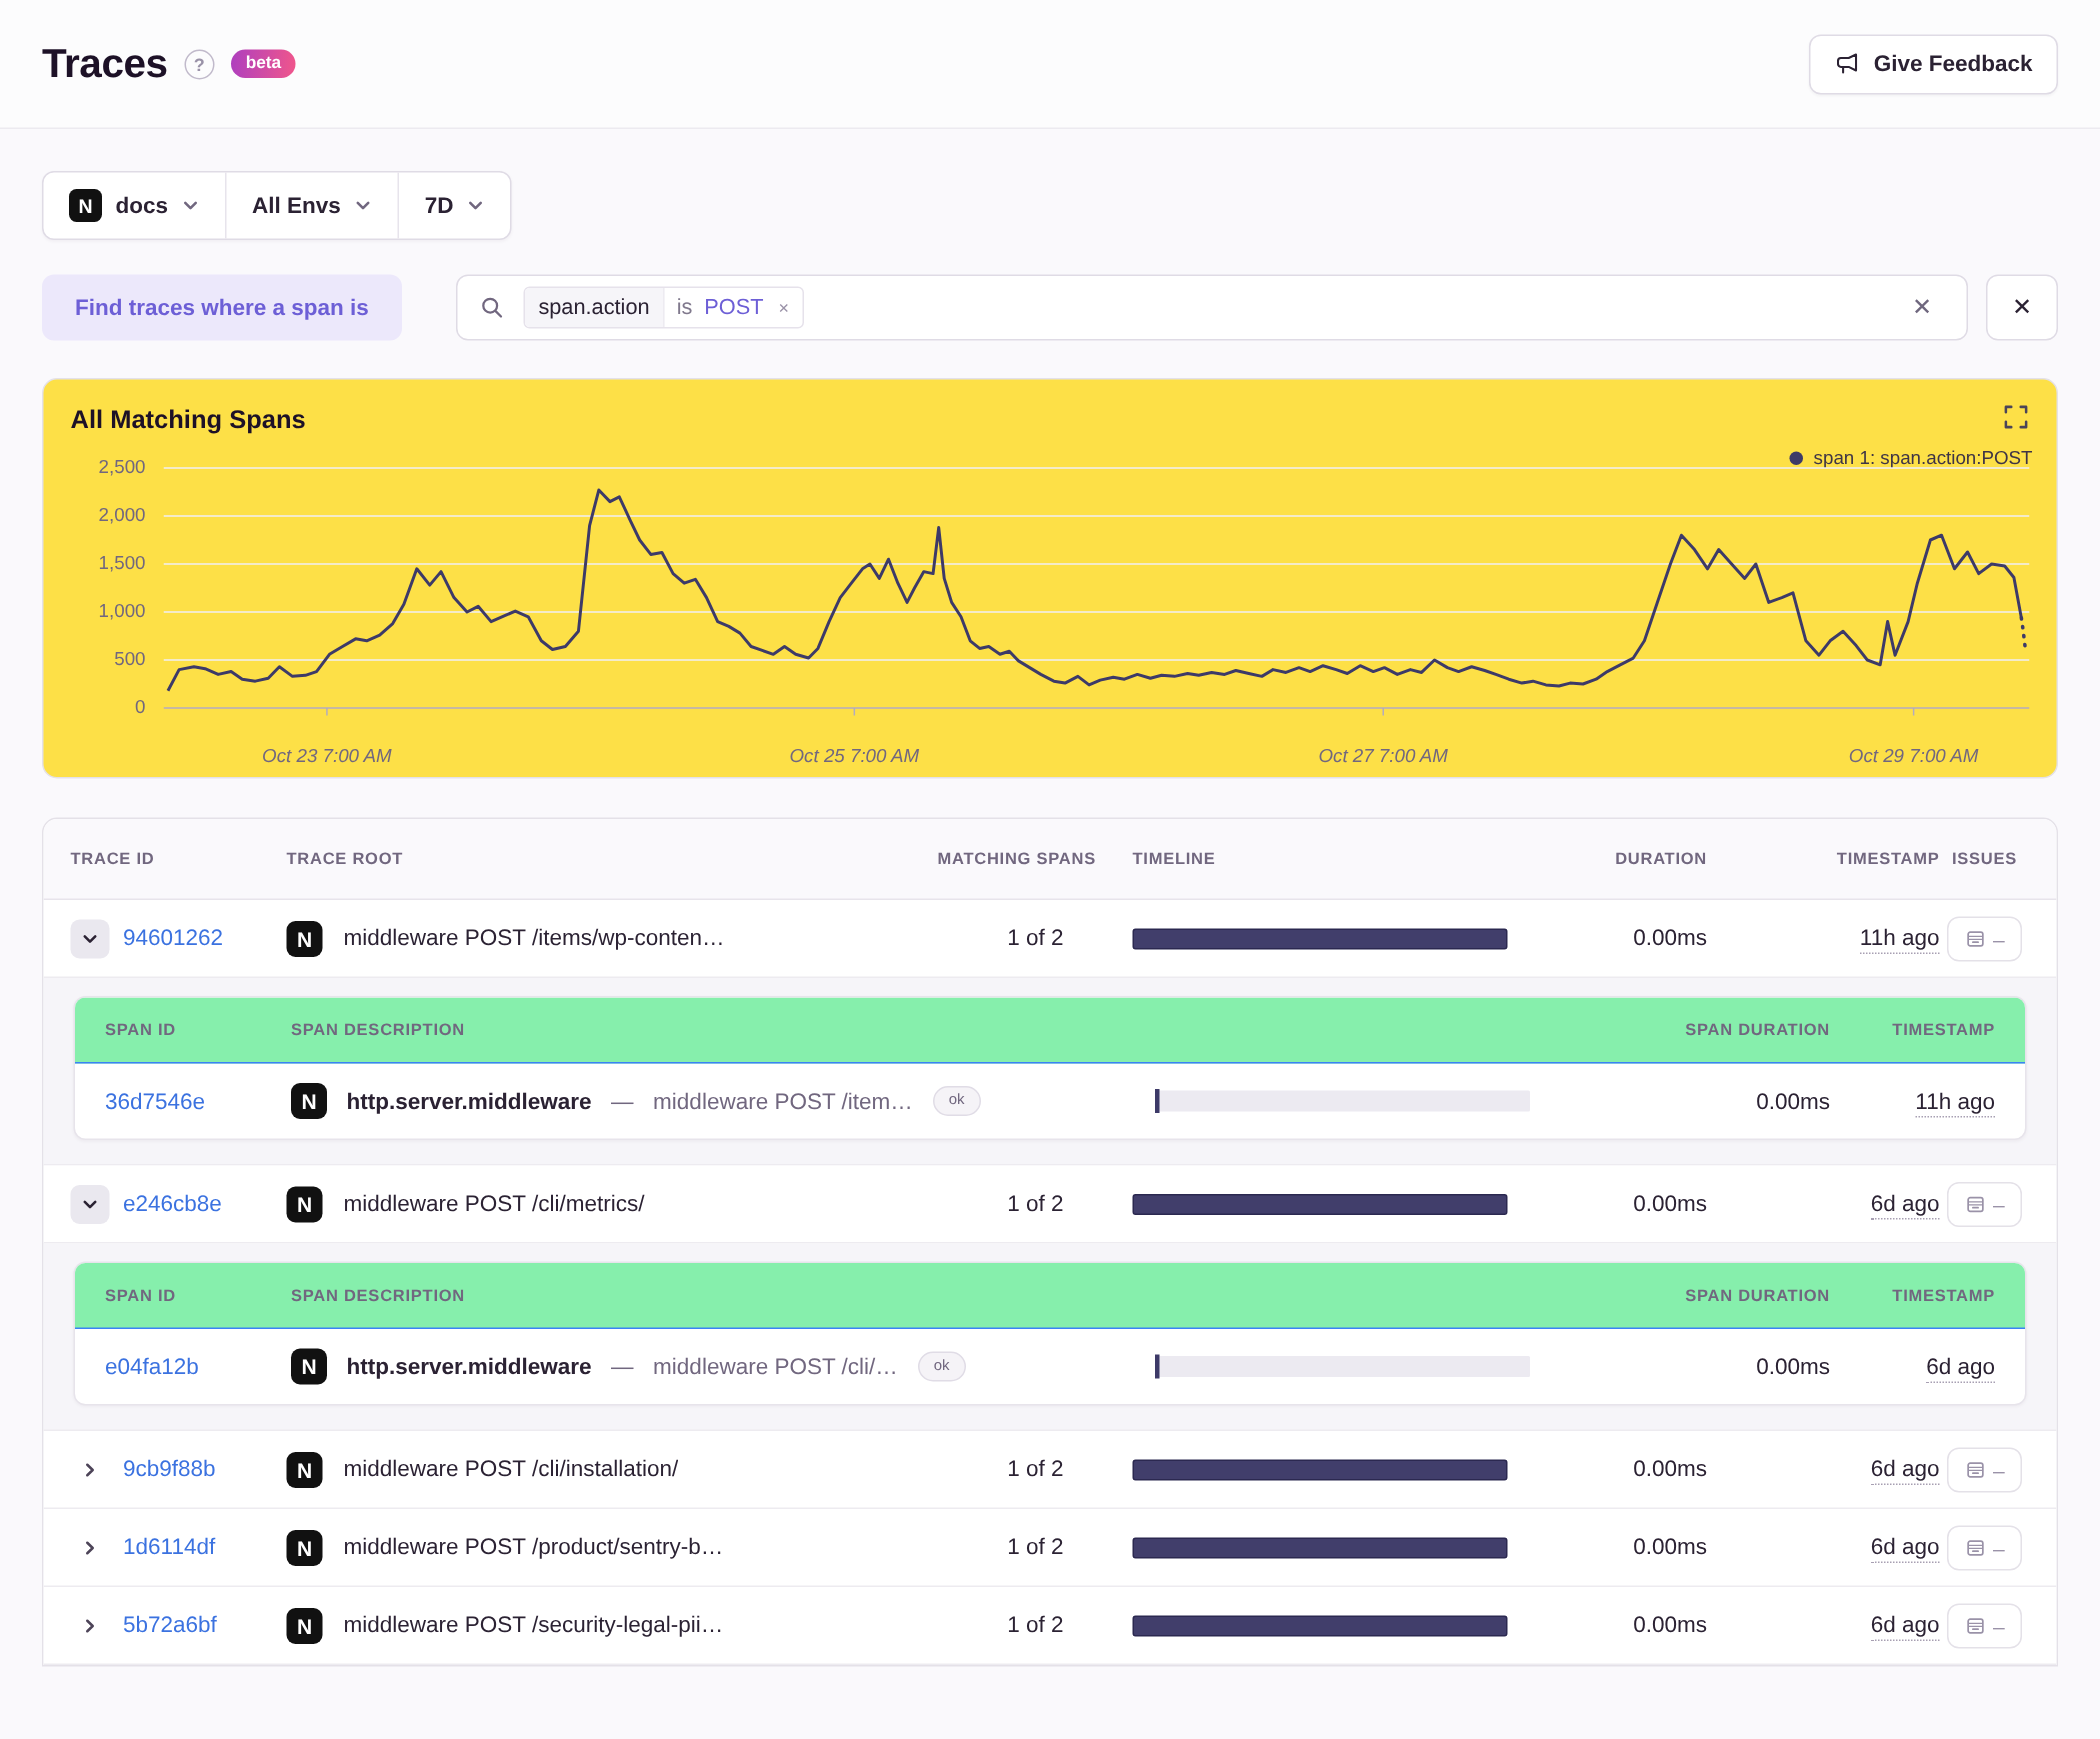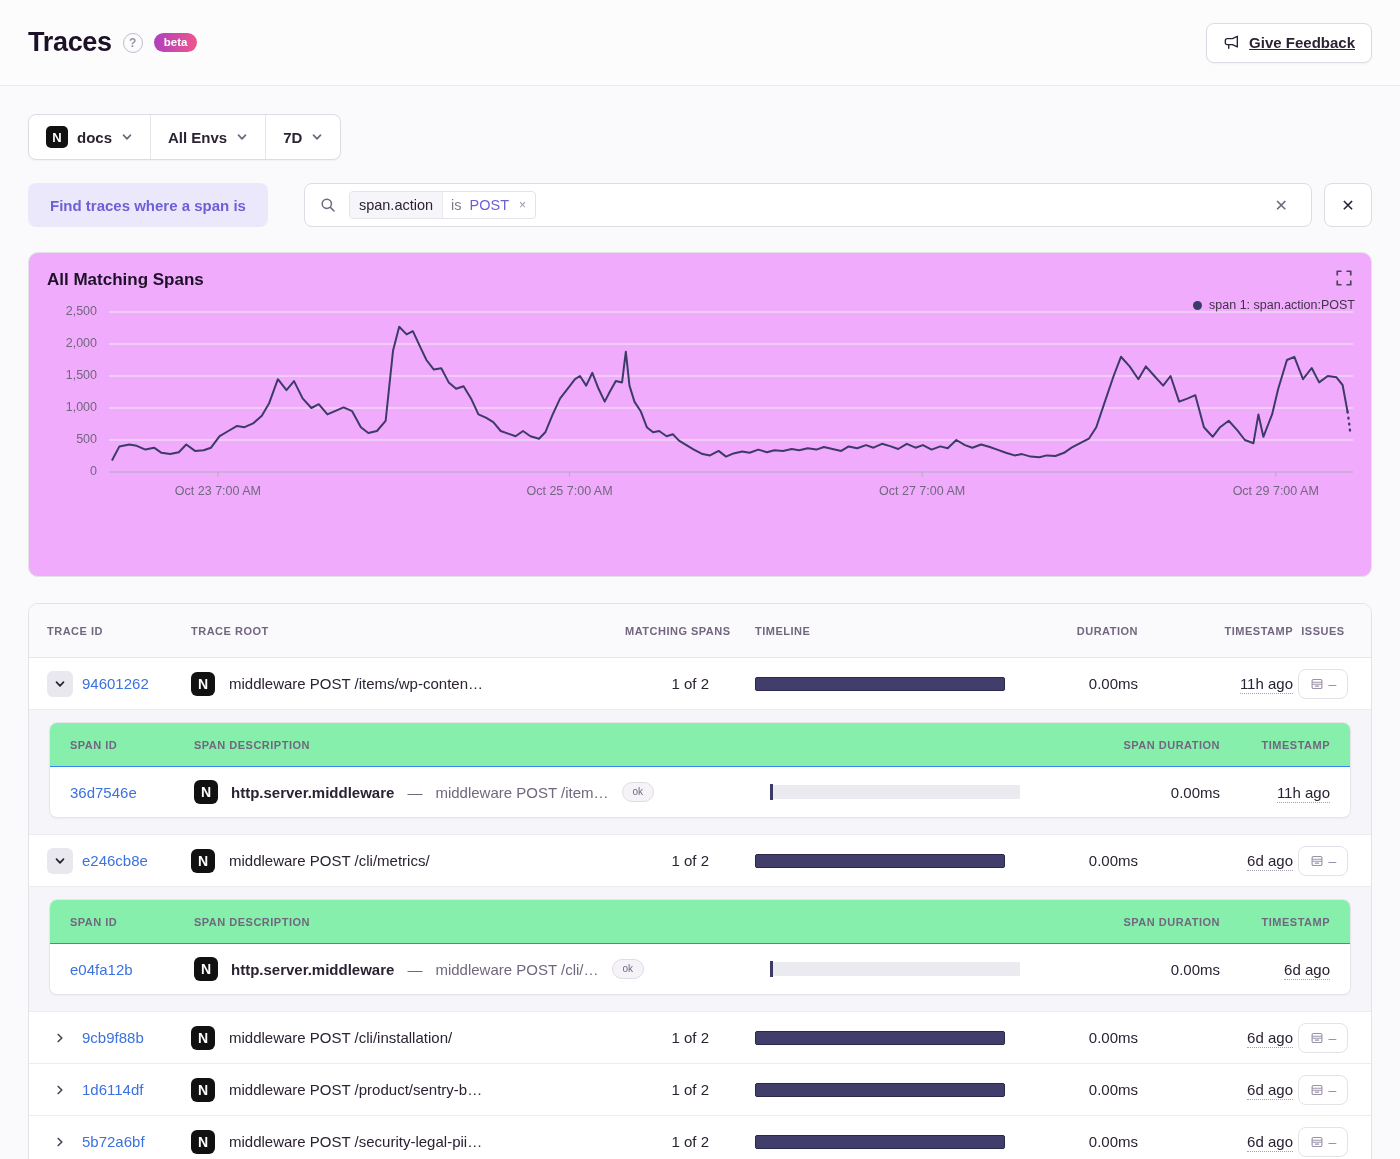--- a/index.html
+++ b/index.html
@@ -25,21 +25,20 @@
   .beta-badge {
     margin-left:11px; padding:3px 10px 4px; border-radius:20px; color:#fff;
     font-size:11.5px; font-weight:700;
     background:linear-gradient(95deg,#AE3FBF 0%,#F0568B 100%);
   }
   .feedback-btn {
     display:flex; align-items:center; gap:9px; height:40px; padding:0 16px;
     background:#fff; border:1px solid #DFDBE5; border-radius:8px;
     font-family:inherit; font-weight:700; font-size:15px; color:#2B2233; cursor:pointer;
     box-shadow:0 1px 2px rgba(43,34,51,.05);
-    text-decoration:underline;
   }
 
   
   .main { padding:28px; }
 
   .filter-bar {
     display:inline-flex; align-items:stretch; height:46px;
     background:#fff; border:1px solid #DFDBE5; border-radius:8px;
     box-shadow:0 1px 2px rgba(43,34,51,.04);
   }
@@ -78,33 +77,33 @@
   }
   .add-span-btn {
     margin-top:13px; height:38px; padding:0 16px; display:inline-flex; align-items:center; gap:9px;
     background:#fff; border:1px solid #DFDBE5; border-radius:8px; cursor:pointer;
     font-family:inherit; font-weight:700; font-size:15px; color:#2B2233;
     box-shadow:0 1px 2px rgba(43,34,51,.04);
   }
 
   
   .chart-panel {
-    margin-top:25px; position:relative; height:325px;
-    background:#f0abfc; border:1px solid #E4E1E8; border-radius:10px;
+    margin-top:25px; position:relative; height:267px;
+    background:#fde047; border:1px solid #E4E1E8; border-radius:10px;
   }
   .chart-title { position:absolute; top:17px; left:18px; font-size:17px; font-weight:700; color:#1D1127; }
   .fullscreen-btn { position:absolute; top:14px; right:16px; background:none; border:none; color:#4A4458; cursor:pointer; padding:2px; }
   .chart-legend { position:absolute; top:45px; right:16px; display:flex; align-items:center; gap:7px; font-size:12.5px; color:#3E3446; }
   .legend-dot { width:9px; height:9px; border-radius:50%; background:#3D3A68; }
   .chart-body { position:absolute; top:55px; left:18px; right:18px; display:flex; }
   .y-axis { width:62px; position:relative; flex:0 0 auto; }
   .y-label { position:absolute; right:12px; font-size:12.5px; color:#71677F; }
   .plot { flex:1; position:relative; min-width:0; }
   .plot svg { width:100%; height:172px; }
-  .x-labels { position:relative; height:24px; margin-top:0; }
+  .x-labels { position:relative; height:24px; margin-top:13px;font-style:italic; }
   .x-label { position:absolute; transform:translateX(-50%); font-size:12.5px; color:#71677F; white-space:nowrap; top:4px; }
 
   
   .table-panel {
     margin-top:26px; background:#fff; border:1px solid #E4E1E8; border-radius:10px 10px 0 0;
     overflow:hidden;
   }
   .t-grid {
     display:grid; align-items:center; padding:0 18px;
     grid-template-columns:144px minmax(0,1fr) 130px 290px 105px 143px 60px;

